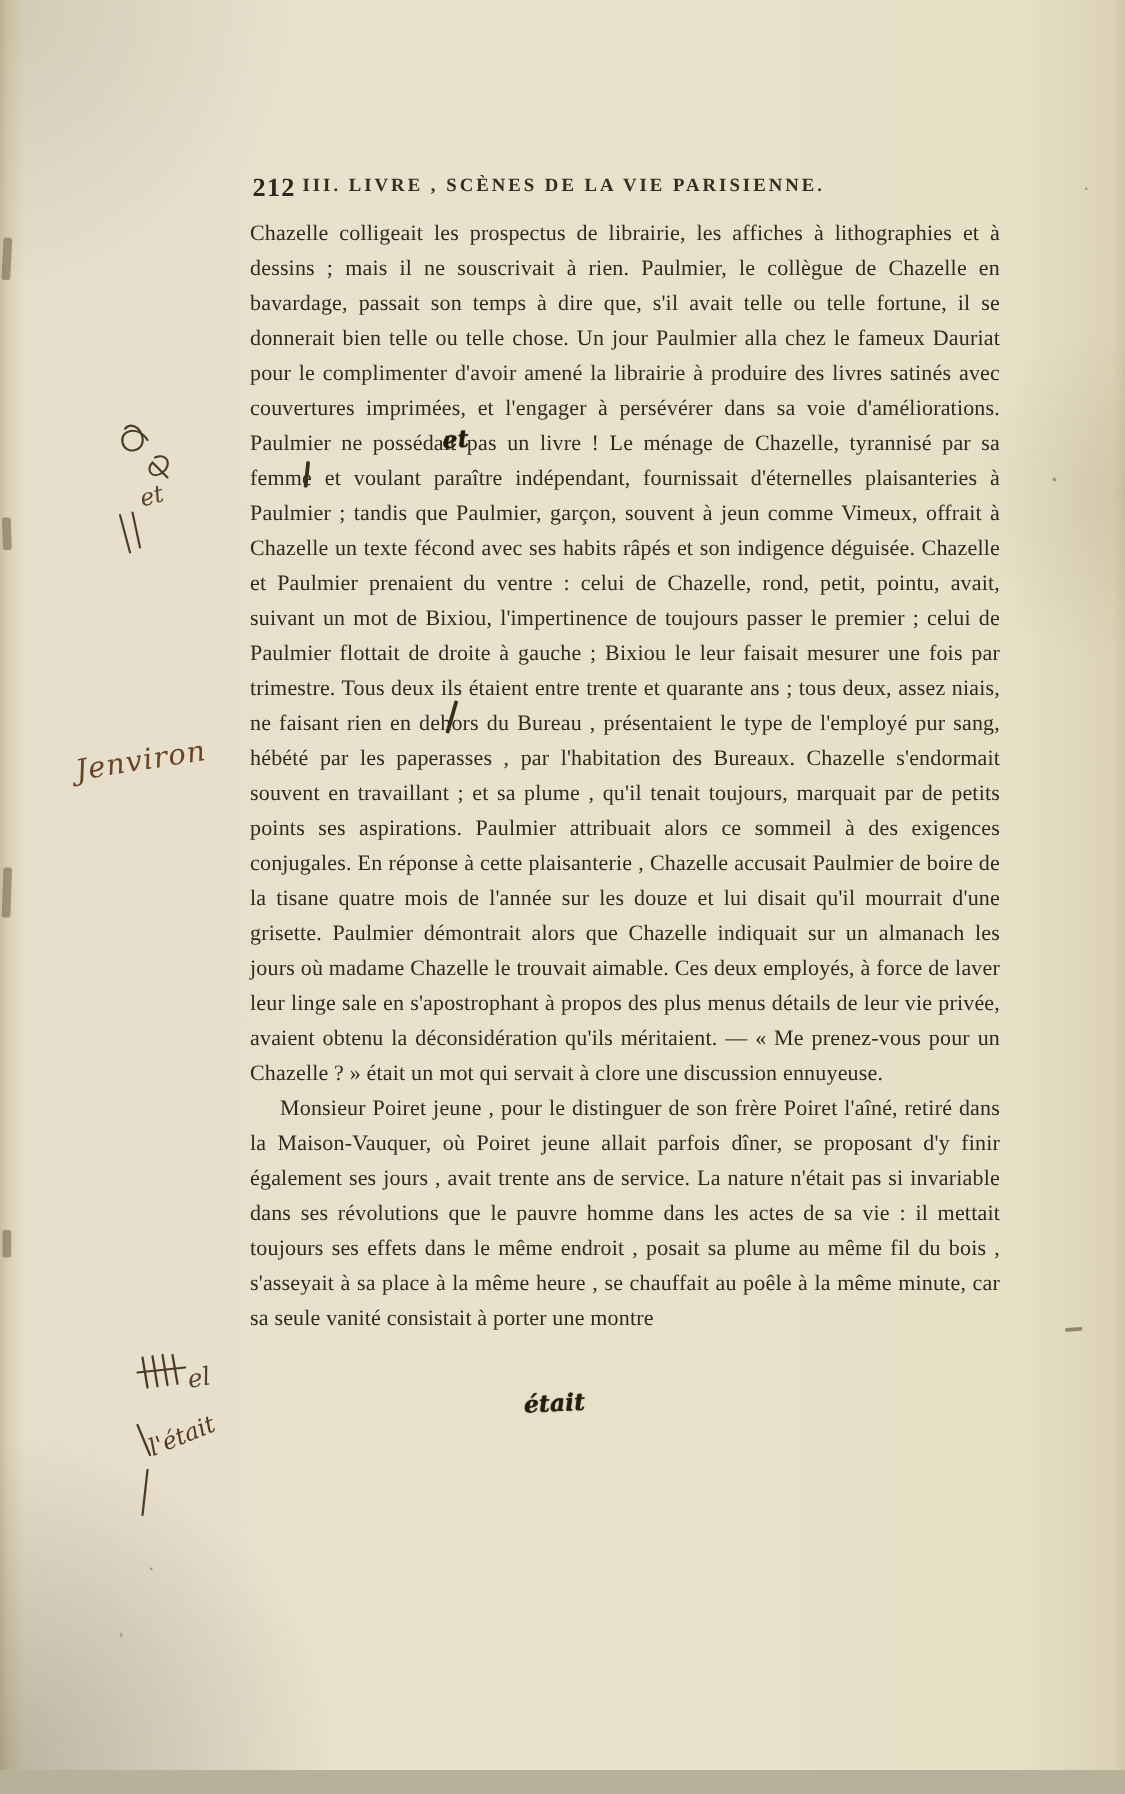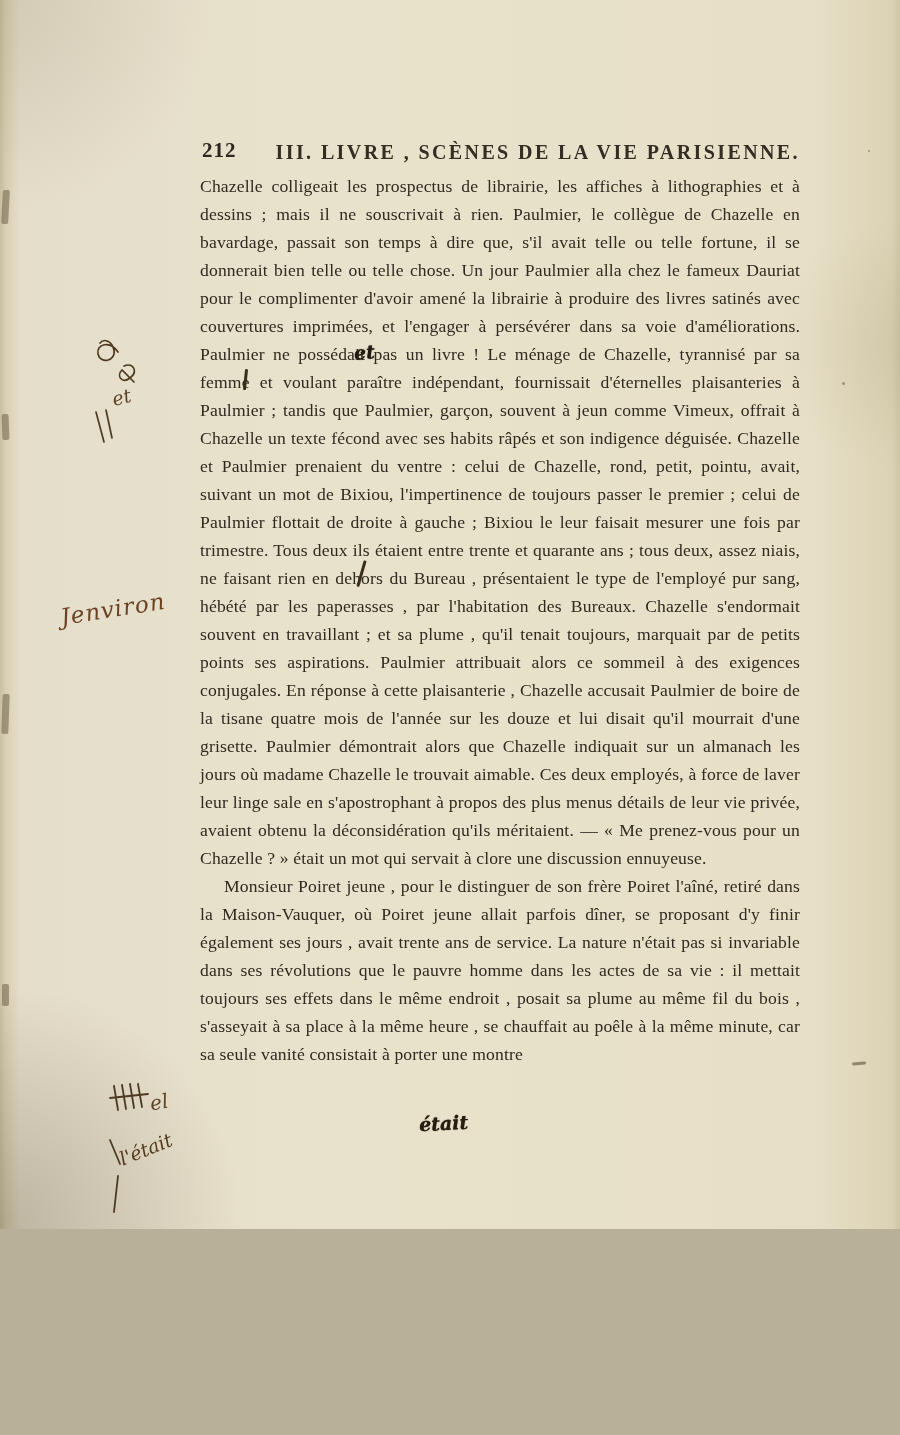--- a/index.html
+++ b/index.html
@@ -1,39 +1,39 @@
 <!DOCTYPE html>
 <html lang="fr"><head>
 <meta charset="utf-8">
 <style>
   html,body{margin:0;padding:0;background:#b9b09a;}
   .page{
     position:relative;
-    width:900px;height:1229px;
+    width:900px;height:1416px;
     margin:0;
     overflow:hidden;
     font-family:"Liberation Serif", serif;
     color:#2f2a21;
     background:
       radial-gradient(circle at 0% 100%, rgba(80,70,45,.28), transparent 16%),
       radial-gradient(circle at 0% 0%, rgba(115,100,65,.16), transparent 14%),
       radial-gradient(circle at 100% 28%, rgba(115,100,65,.10), transparent 10%),
       linear-gradient(90deg,#c8bfa2 0px,#d9d0b3 6px,#e5decb 20px,#e9e2cb 45%,#e7e0c7 90%,#dcd3b6 99%,#cfc6a8 100%),
       #e7e0c7;
   }
   .edge-nick{position:absolute;left:2px;width:7px;background:#6d6148;border-radius:2px;opacity:.55;}
   .nick1{top:190px;height:34px;transform:rotate(3deg);}
   .nick2{top:414px;height:26px;transform:rotate(-2deg);}
   .nick3{top:694px;height:40px;transform:rotate(2deg);}
   .nick4{top:984px;height:22px;}
   .right-mark{position:absolute;right:34px;top:1062px;width:14px;height:3px;background:#5c4e38;opacity:.6;border-radius:2px;transform:rotate(-5deg);}
 
   .running-head{position:absolute;left:200px;top:141px;width:600px;height:26px;}
   .pagenum{position:absolute;left:2px;top:-3px;font-size:21px;font-weight:700;letter-spacing:1px;color:#2c271f;}
-  .head-title{display:block;text-align:right;padding-left:42px;font-size:20px;font-weight:700;letter-spacing:2.4px;color:#332d24;white-space:nowrap;}
+  .head-title{display:block;text-align:left;padding-left:42px;font-size:15px;font-weight:700;letter-spacing:2.4px;color:#332d24;white-space:nowrap;}
 
   .text-block{
     position:absolute;left:200px;top:172px;width:600px;
     text-align:justify;font-size:17.6px;line-height:28px;letter-spacing:.15px;
   }
   .para{margin:0;}
   .para + .para{text-indent:24px;}
 
   
   .hand{position:absolute;font-family:"DejaVu Serif", serif;font-style:italic;color:#5e4226;}

